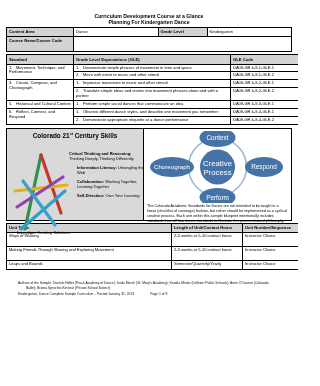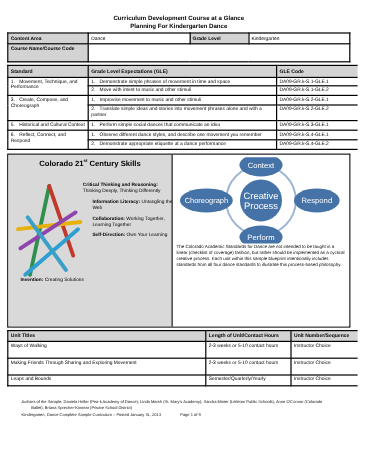--- a/index.html
+++ b/index.html
@@ -26,21 +26,21 @@
   .std-tbl th{background:#d3d3d3;font-weight:bold;font-size:4.2px;text-align:left;padding:1.5px 2px;}
   .c-std{width:62px;}
   .c-gle{width:152px;}
   .c-code{width:72px;}
   .std-tbl td{font-size:4.05px;}
   .num{display:inline-block;width:7px;}
   .ind{padding-left:7px;display:block;}
   .code{font-size:3.9px;white-space:nowrap;}
 
   .mid{position:relative;margin-top:3px;border:1px solid #000;width:286px;box-sizing:border-box;
-       height:145px;display:flex;}
+       height:93px;display:flex;}
   .left-box{width:141px;background:#d9d9d9;box-sizing:border-box;padding:3px 4px 2px 4px;position:relative;
             border-right:1px solid #000;}
   .cc-title{text-align:center;font-weight:bold;font-size:6.4px;margin-bottom:3px;}
   .cc-title sup{font-size:3.6px;}
   .skills{position:absolute;left:62px;top:22px;width:76px;font-size:4.0px;line-height:1.3;}
   .skills .b{font-weight:bold;}
   .sk{margin-bottom:3.5px;}
   .sk.i1{margin-left:8px;}
   .inv{position:absolute;left:10px;top:101px;font-size:4.0px;}
   .star{position:absolute;left:4px;top:22px;width:60px;height:84px;}

